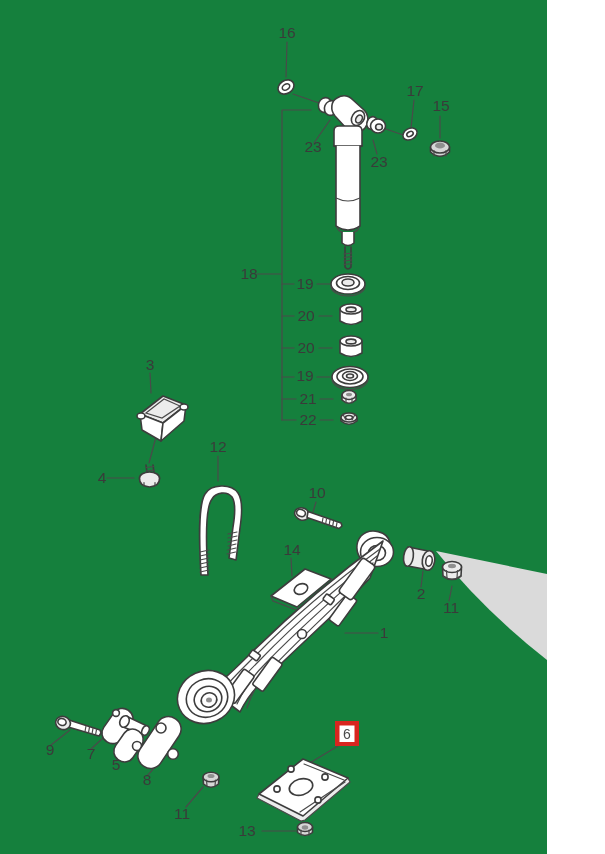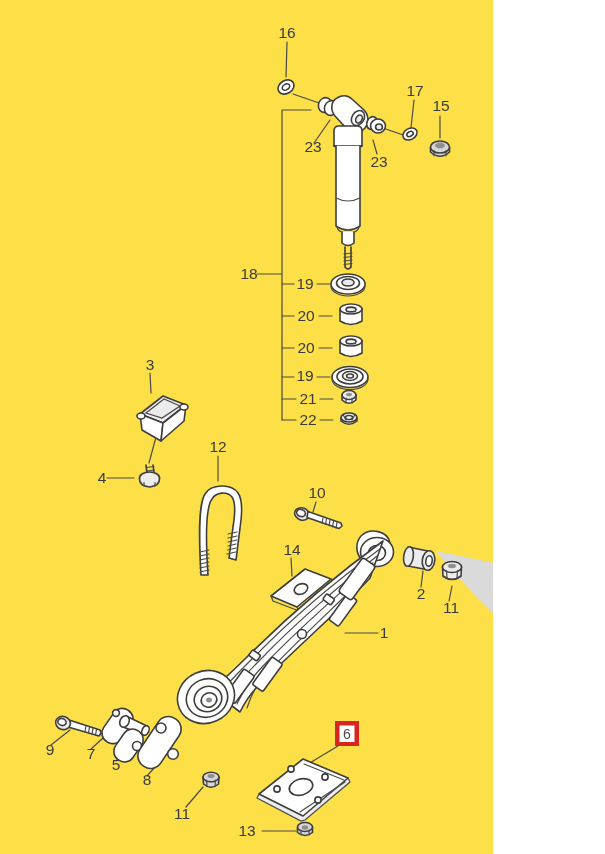--- a/index.html
+++ b/index.html
@@ -1,16 +1,16 @@
 <!DOCTYPE html>
 <html><head>
 <meta charset="utf-8">
 <style>
   html,body{margin:0;padding:0;background:#ffffff;}
-  .stage{position:relative;width:493px;height:854px;background:#fde047;overflow:hidden;
+  .stage{position:relative;width:547px;height:854px;background:#15803d;overflow:hidden;
          font-family:"Liberation Sans",sans-serif;}
   svg{display:block}
   .ln{fill:none;stroke:#3d3d3d;stroke-width:1.6;stroke-linecap:round;stroke-linejoin:round;}
   .thin{fill:none;stroke:#4a4a4a;stroke-width:1.2;stroke-linecap:round;}
   .wfill{fill:#ffffff;}
   .lg{fill:#ececec;}
   .mg{fill:#d7d7d7;}
   .dg{fill:#8f8f8f;stroke:none;}
   text.callout{font-family:"Liberation Sans",sans-serif;font-size:15.5px;fill:#3a3a3a;text-anchor:middle;}
   text.sel{font-family:"Liberation Sans",sans-serif;font-size:14px;fill:#4a4a4a;text-anchor:middle;}

